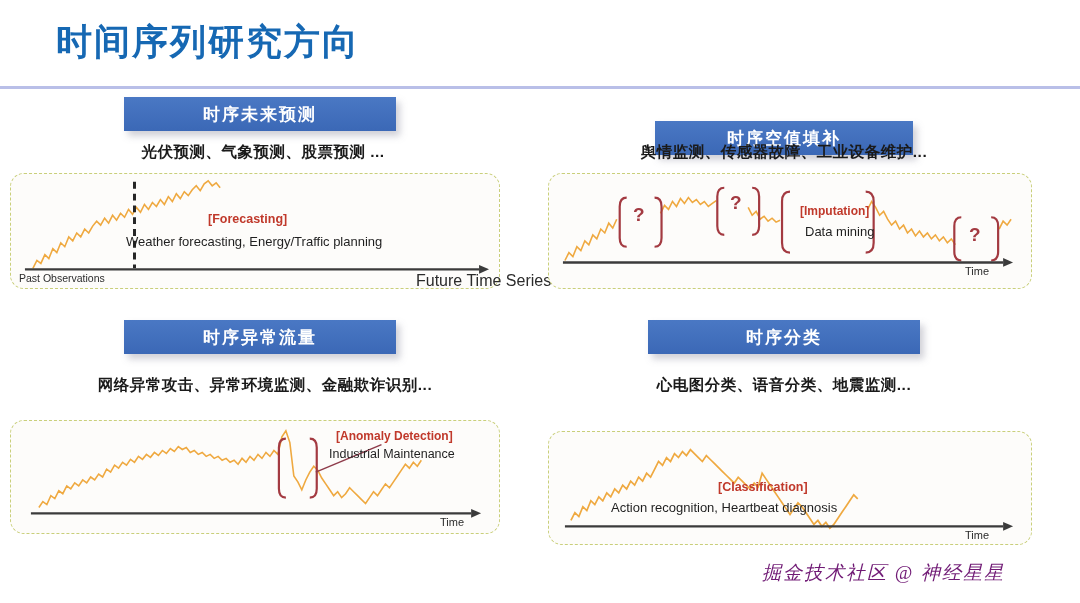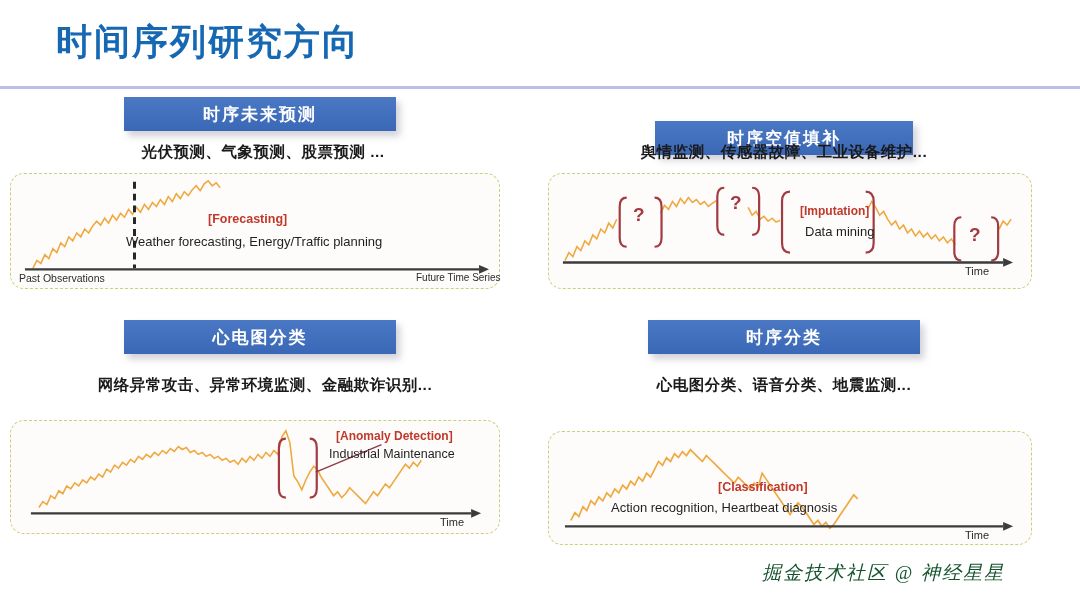--- a/index.html
+++ b/index.html
@@ -52,21 +52,21 @@
   .panel svg{display:block;width:100%;height:100%;}
 
   
   .anno{position:absolute;white-space:nowrap;pointer-events:none;}
   .anno-red{color:#c0392b;font-weight:bold;}
   .anno-dark{color:#1f1f1f;}
 
   
   .watermark{
     position:absolute;left:762px;top:560px;
-    font-size:19px;color:#14532d;
+    font-size:19px;color:#701a75;
     font-family:"Liberation Serif","DejaVu Serif",serif;
     letter-spacing:2px;white-space:nowrap;
     font-style:italic;
   }
 </style>
 </head>
 <body>
 
 <div class="slide">
 
@@ -85,21 +85,21 @@
         <polyline fill="none" stroke="#efa940" stroke-width="1.6" points="22,96 26,88 30,91 34,82 38,86 42,76 46,80 50,70 54,74 58,64 62,68 66,60 70,64 74,56 78,60 82,53 86,48 90,52 94,45 98,50 102,42 106,47 110,40 114,44 118,36 122,41 126,34 130,39 134,31 138,36 142,29 146,33 150,26 154,31 158,23 162,28 166,20 170,25 174,18 178,22 182,16 186,12 190,17 194,10 198,7 202,12 206,9 210,14"></polyline>
 
         <line x1="124" y1="8" x2="124" y2="96" stroke="#262626" stroke-width="3" stroke-dasharray="7,5"></line>
 
         <line x1="14" y1="97" x2="470" y2="97" stroke="#3b3b3b" stroke-width="2.4"></line>
         <polygon points="470,92.5 480,97 470,101.5" fill="#3b3b3b"></polygon>
       </svg>
       <div class="anno anno-red" style="left:197px;top:38px;font-size:12.5px;">[Forecasting]</div>
       <div class="anno anno-dark" style="left:115px;top:60px;font-size:13px;">Weather forecasting, Energy/Traffic planning</div>
       <div class="anno anno-dark" style="left:8px;top:98px;font-size:10.5px;color:#2b2b2b;">Past Observations</div>
-      <div class="anno anno-dark" style="left:389px;top:98px;font-size:10px;color:#2b2b2b;padding-left:16px;">Future Time Series</div>
+      <div class="anno anno-dark" style="left:389px;top:98px;font-size:16px;color:#2b2b2b;padding-left:16px;">Future Time Series</div>
     </div>
   </div>
 
   <div class="card">
     <div class="card-pill" style="left:655px;top:97px;width:258px;margin-top:24px;">
       <span>时序空值填补</span>
     </div>
     <div class="card-sub" style="left:639px;top:142px;width:290px;text-align:center;">舆情监测、传感器故障、工业设备维护...</div>
 
     <div class="panel" style="left:548px;top:173px;width:484px;height:116px;">
@@ -135,21 +135,21 @@
       <div class="anno" style="left:181px;top:18px;font-size:19px;font-weight:bold;color:#a33a41;">?</div>
       <div class="anno" style="left:420px;top:50px;font-size:19px;font-weight:bold;color:#a33a41;">?</div>
       <div class="anno anno-red" style="left:251px;top:30px;font-size:12px;">[Imputation]</div>
       <div class="anno anno-dark" style="left:256px;top:50px;font-size:13px;">Data mining</div>
       <div class="anno anno-dark" style="left:416px;top:91px;font-size:11px;color:#2b2b2b;">Time</div>
     </div>
   </div>
 
   <div class="card">
     <div class="card-pill" style="left:124px;top:320px;width:272px;">
-      <span>心电图分类</span>
+      <span>时序异常流量</span>
     </div>
     <div class="card-sub" style="left:60px;top:375px;width:410px;text-align:center;">网络异常攻击、异常环境监测、金融欺诈识别...</div>
 
     <div class="panel" style="left:10px;top:420px;width:490px;height:114px;">
       <svg viewBox="0 0 490 114" preserveAspectRatio="none">
         <polyline fill="none" stroke="#efa940" stroke-width="1.6" points="28,88 32,82 36,85 40,76 44,79 48,71 52,74 56,66 60,69 64,63 68,66 72,60 76,63 80,57 84,60 88,54 92,57 96,49 100,52 104,45 108,48 112,42 116,45 120,39 124,42 128,36 132,39 136,34 140,37 144,32 148,35 152,30 156,33 160,28 164,31 168,26 172,29 176,27 180,32 184,30 188,34 192,32 196,36 200,34 204,38 208,36 212,40 216,38 220,42 224,40 228,44 232,38 236,42 240,36 244,40 248,34 252,38 256,32 260,36 264,30 268,34 272,16 276,10 280,22 284,56 288,62 292,70 296,60 300,52 304,46 308,50 312,58 316,64 320,70 324,76 328,72 332,78 336,74 340,68 344,72 348,76 352,80 356,84 360,78 364,72 368,76 372,70 376,64 380,68 384,62 388,56 392,50 396,44 400,48 404,42 408,46 412,40"></polyline>
 
         <g fill="none" stroke="#a33a41" stroke-width="2.2">
           <path d="M276,18 q-7,0 -7,9 v42 q0,9 7,9"></path>
         </g>

